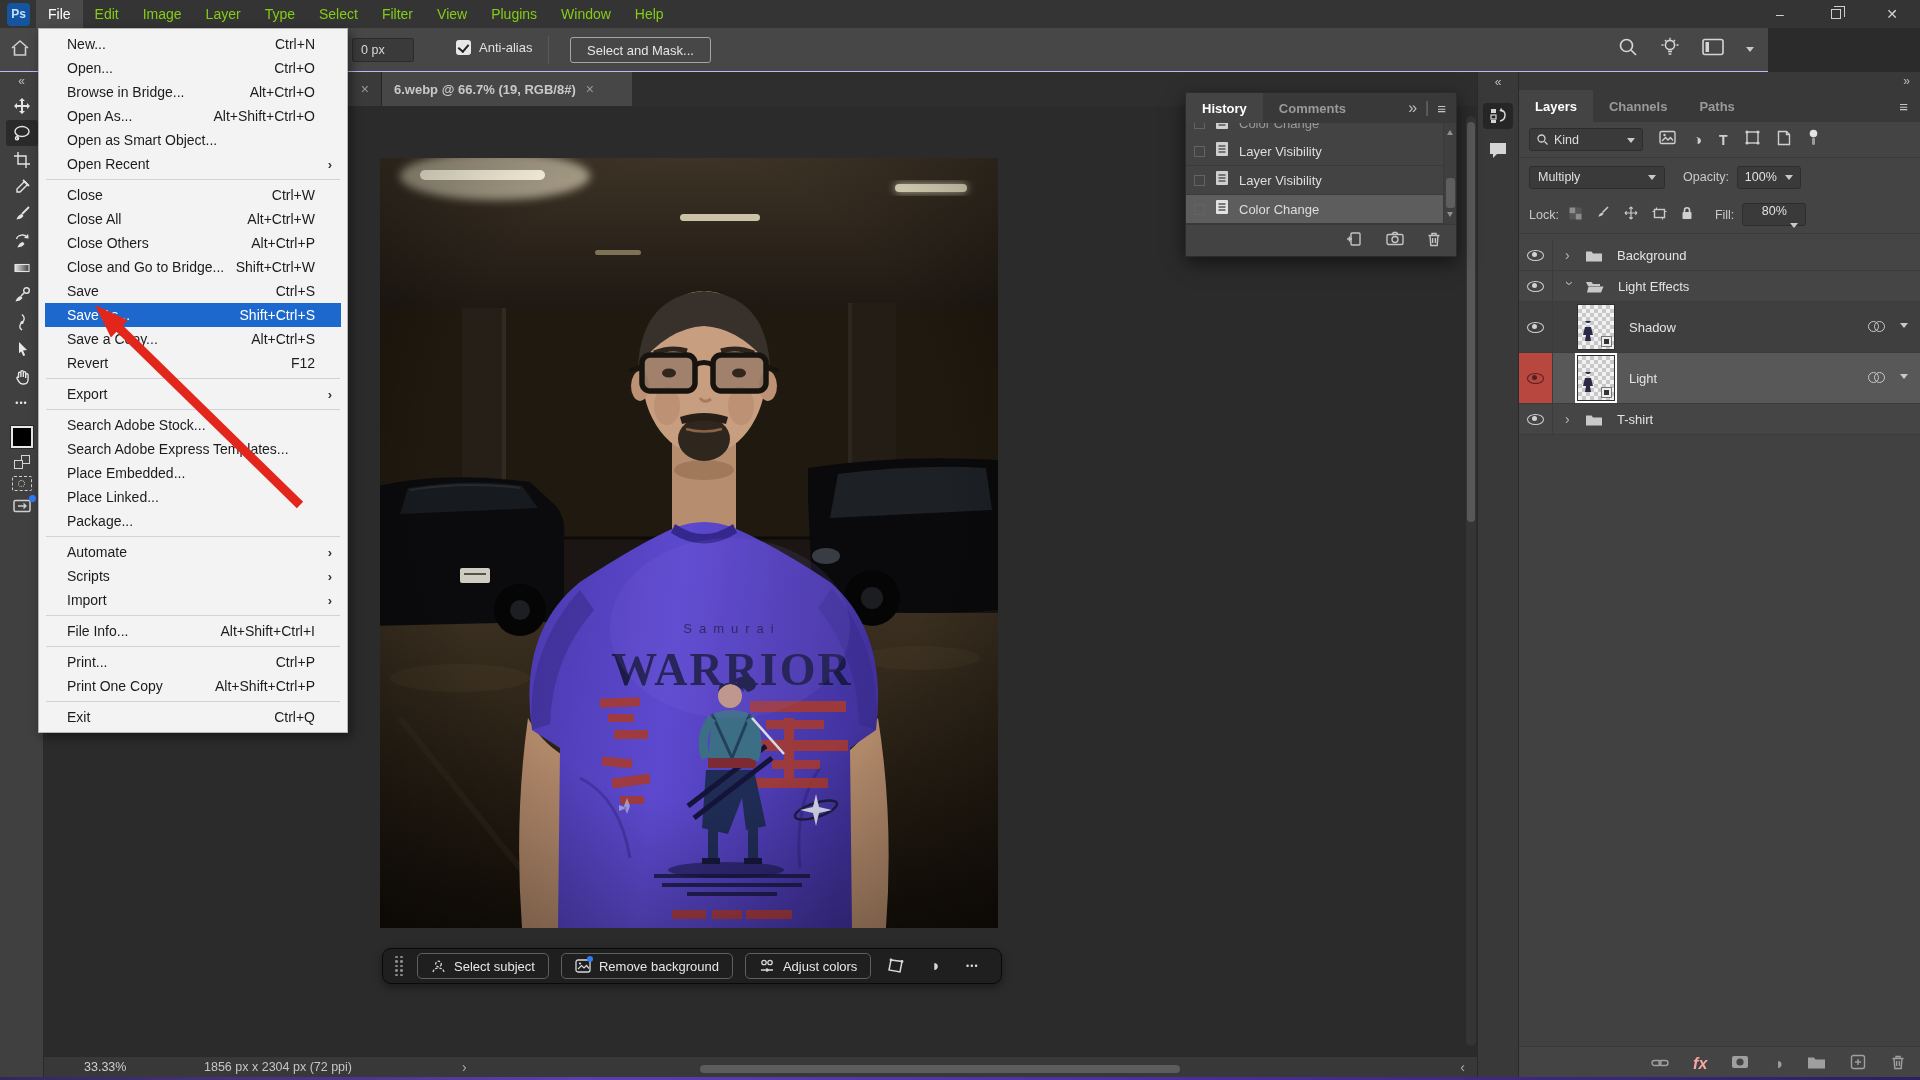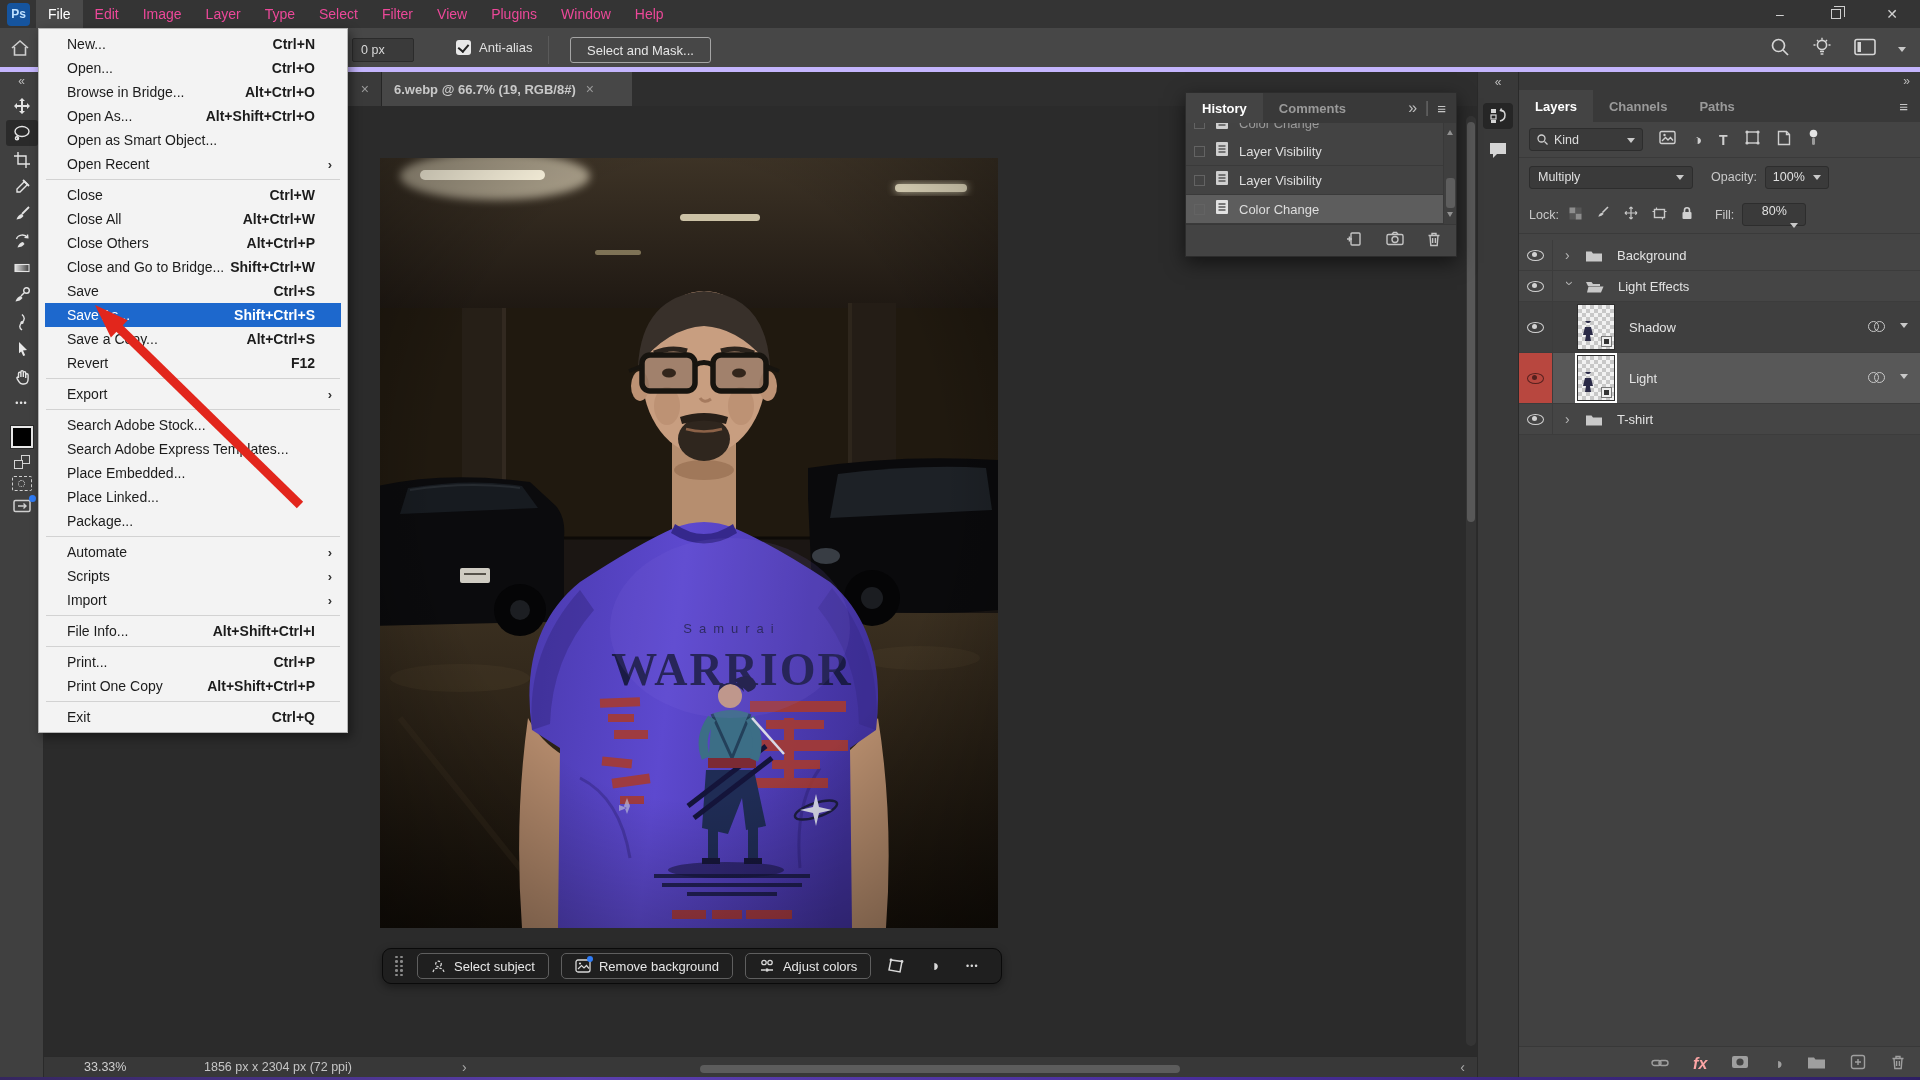--- a/index.html
+++ b/index.html
@@ -2,29 +2,29 @@
 <html><head>
 <meta charset="utf-8">
 <style>
   * { box-sizing: border-box; margin: 0; padding: 0; }
   html,body { width:1920px; height:1080px; background:#2b2b2b; font-family:"Liberation Sans",sans-serif; overflow:hidden; }
   .app { position:relative; width:1920px; height:1080px; background:#2b2b2b; overflow:hidden; }
 
   
   .menubar { position:absolute; left:0; top:0; width:1920px; height:28px; background:#343434; display:flex; align-items:center; z-index:40; }
   .pslogo { width:23px; height:23px; margin:0 6px 0 7px; background:#15549e; border-radius:4px; color:#bfe1ff; font-size:12px; font-weight:bold; display:flex; align-items:center; justify-content:center; }
-  .mitem { color:#ec4899; font-size:14px; padding:5px 12px; height:28px; display:flex; align-items:center; }
+  .mitem { color:#84cc16; font-size:14px; padding:5px 12px; height:28px; display:flex; align-items:center; }
   .mitem.open { background:#4a4a4a; color:#fff; }
   .wincontrols { position:absolute; right:0; top:0; height:28px; display:flex; }
   .wc { width:56px; height:28px; display:flex; align-items:center; justify-content:center; color:#d0d0d0; font-size:14px; }
   .wc .restorebox { width:10px; height:10px; border:1.3px solid #cfcfcf; position:relative; }
   .wc .restorebox::before { content:''; position:absolute; top:-4px; left:2px; width:10px; height:10px; border-top:1.3px solid #cfcfcf; border-right:1.3px solid #cfcfcf; }
 
   
-  .optionsbar { position:absolute; left:0; top:28px; width:1920px; height:44px; background:#474747; border-bottom:5px solid #c4b5fd; z-index:10; }
+  .optionsbar { position:absolute; left:0; top:28px; width:1768px; height:44px; background:#474747; border-bottom:1px solid #c4b5fd; z-index:10; }
   .homeicon { position:absolute; left:10px; top:11px; }
   .featherfield { position:absolute; left:352px; top:10px; width:62px; height:24px; background:#3a3a3a; border:1px solid #2b2b2b; border-radius:2px; color:#d9d9d9; font-size:12.5px; display:flex; align-items:center; padding-left:8px; }
   .aacheck { position:absolute; left:456px; top:12px; display:flex; align-items:center; gap:8px; }
   .checkbox { width:15px; height:15px; background:#e8e8e8; border-radius:3px; position:relative; }
   .checkbox::after { content:''; position:absolute; left:4px; top:1.5px; width:5px; height:8px; border:solid #222; border-width:0 2px 2px 0; transform:rotate(40deg); }
   .aalabel { color:#e0e0e0; font-size:13px; }
   .optsep { position:absolute; left:548px; top:8px; width:1px; height:28px; background:#5a5a5a; }
   .sambtn { position:absolute; left:570px; top:9px; height:26px; padding:0 16px; border:1px solid #a5a5a5; border-radius:3px; color:#e5e5e5; font-size:13px; display:flex; align-items:center; background:transparent; }
   .optright { position:absolute; right:14px; top:9px; display:flex; align-items:center; gap:22px; }
 
@@ -114,21 +114,21 @@
   .lstrip { height:18px; background:#393939; display:flex; justify-content:flex-end; align-items:center; padding-right:10px; color:#bdbdbd; font-size:12px; }
   .layerspanel .ptabs { height:32px; }
   .filterrow { height:36px; border-bottom:1px solid #3a3a3a; display:flex; align-items:center; padding:0 10px; }
   .kindcombo { width:114px; height:23px; background:#3a3a3a; border:1px solid #2d2d2d; border-radius:3px; display:flex; align-items:center; padding:0 7px; gap:6px; color:#ddd; font-size:12.5px; }
   .kindcombo .caret { margin-left:auto; }
   .ficons { display:flex; align-items:center; gap:17px; margin-left:16px; color:#cfcfcf; }
   .ficons svg { stroke:#cfcfcf; fill:none; stroke-width:1.4; }
   .typeletter { font-weight:bold; font-size:14px; color:#cfcfcf; }
   .halfcircle { font-size:15px; color:#cfcfcf; }
   .blendrow { height:38px; display:flex; align-items:center; padding:0 10px; }
-  .blendsel { width:164px; height:23px; background:#3a3a3a; border:1px solid #2d2d2d; border-radius:3px; display:flex; align-items:center; padding:0 8px; color:#e0e0e0; font-size:12.5px; }
+  .blendsel { width:136px; height:23px; background:#3a3a3a; border:1px solid #2d2d2d; border-radius:3px; display:flex; align-items:center; padding:0 8px; color:#e0e0e0; font-size:12.5px; }
   .blendsel .caret { margin-left:auto; }
   .flabel { color:#c9c9c9; font-size:12.5px; }
   .valbox { width:64px; height:23px; background:#3a3a3a; border:1px solid #2d2d2d; border-radius:3px; display:flex; align-items:center; padding:0 7px; color:#e0e0e0; font-size:12.5px; }
   .valbox .caret { margin-left:auto; }
   .lockrow { height:38px; display:flex; align-items:center; padding:0 10px; border-bottom:1px solid #3a3a3a; }
   .lockicons { display:flex; align-items:center; gap:14px; margin-left:10px; }
   .lockicons svg { stroke:#c9c9c9; fill:none; stroke-width:1.4; }
   .layerlist { flex:0 0 auto; margin-top:6px; }
   .lrow { display:flex; align-items:center; border-bottom:1px solid #3c3c3c; position:relative; }
   .lrow.group { height:31px; background:#454545; }
@@ -157,21 +157,21 @@
   .circlesicon i:nth-child(2) { left:6px; }
   .listfiller { flex:1; background:#414141; }
   .lfooter { height:34px; background:#444444; border-top:1px solid #383838; display:flex; align-items:center; justify-content:flex-end; gap:24px; padding-right:14px; }
   .lfooter svg { stroke:#9f9f9f; fill:none; stroke-width:1.4; }
   .fxlabel { color:#fca5a5; font-size:16px; font-style:italic; font-weight:bold; }
 
   
   .filemenu { position:absolute; left:38px; top:28px; width:310px; background:#f3f3f3; border:1px solid #b5b5b5; box-shadow:3px 4px 10px rgba(0,0,0,0.45); z-index:50; padding:3px 6px; }
   .mi { height:24px; display:flex; align-items:center; padding:0 26px 0 22px; position:relative; }
   .ml { font-size:14px; color:#1c1c1c; }
-  .ms { margin-left:auto; font-size:14px; color:#1c1c1c;font-weight:bold; }
+  .ms { margin-left:auto; font-size:14px; color:#1c1c1c; }
   .mi .sub { position:absolute; right:9px; font-size:13px; color:#333; font-weight:bold; }
   .mi.hl { background:#1d68cd; }
   .mi.hl .ml, .mi.hl .ms { color:#ffffff; }
   .msep { height:1px; background:#d2d2d2; margin:3px 1px; }
 
   
   .arrowoverlay { position:absolute; left:0; top:0; width:1920px; height:1080px; z-index:60; pointer-events:none; }
 
   .purpleline { position:absolute; left:0; bottom:0; width:1920px; height:3px; z-index:70;
     background:linear-gradient(90deg,#35265f,#5b3fae 30%,#4b2f9e 60%,#2e1f63); }

